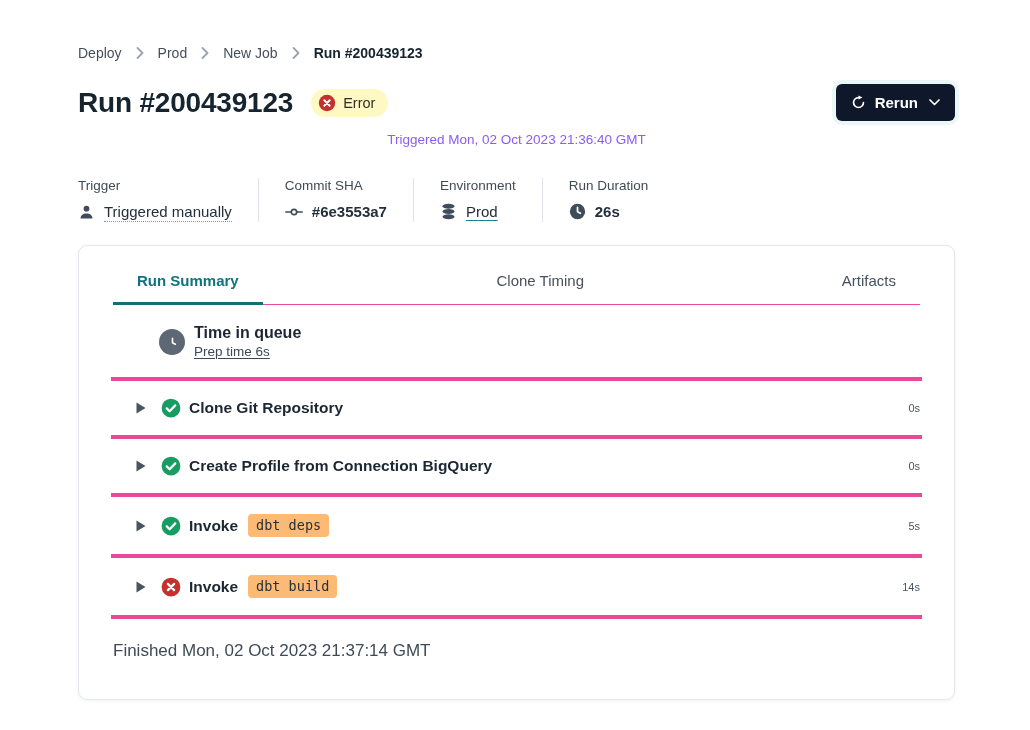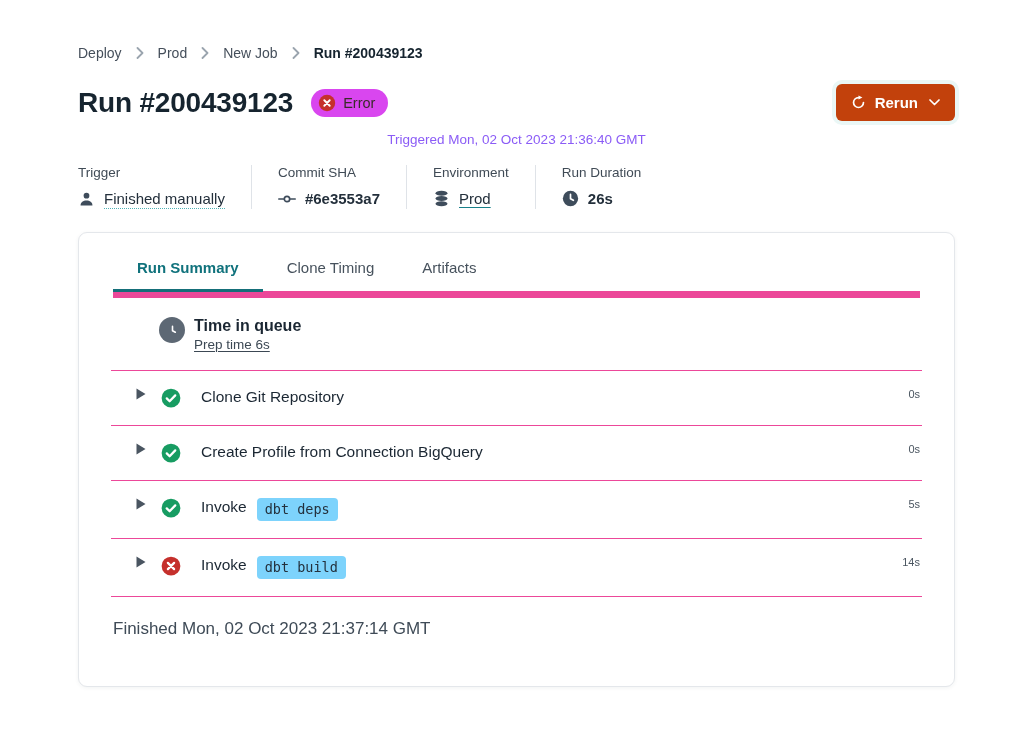--- a/index.html
+++ b/index.html
@@ -15,70 +15,70 @@
   .breadcrumb { display:flex; align-items:center; gap:14px; font-size:14px; }
   .crumb { color:#454f5b; font-weight:400; cursor:pointer; }
   .crumb-sep { display:flex; align-items:center; }
   .crumb-current { color:#16242f; font-weight:700; }
 
   
   .header-row { display:flex; align-items:center; margin-top:23px; }
   .page-title { font-size:28px; font-weight:700; color:#16242f; letter-spacing:-0.2px; }
   .status-badge {
     display:inline-flex; align-items:center; gap:7px; margin-left:18px;
-    background:#d946ef; border-radius:15px; padding:5px 13px 5px 7px;
+    background:#fef9c3; border-radius:15px; padding:5px 13px 5px 7px;
     font-size:14.5px; color:#3a2b29; font-weight:400;
   }
   .rerun-btn {
     margin-left:auto; display:inline-flex; align-items:center; gap:9px;
-    background:#c2410c; color:#ffffff; border:none; border-radius:6px;
+    background:#0f172a; color:#ffffff; border:none; border-radius:6px;
     height:37px; padding:0 15px; font-size:15px; font-weight:600;
     font-family:inherit; cursor:pointer; box-shadow:0 0 0 4px #eaf7f6;
   }
   .triggered-line { margin-top:11px; font-size:13.5px; color:#8b5cf6;text-align:center; }
 
   
-  .meta-row { display:flex; margin-top:18px; }
+  .meta-row { display:flex; margin-top:31px; }
   .meta-item { padding:0 26px; border-left:1px solid #dfe3e8; }
   .meta-item:first-child { padding-left:0; border-left:none; }
   .meta-label { font-size:13.5px; color:#404b56; }
   .meta-value { display:flex; align-items:center; gap:9px; margin-top:10px; font-size:15px; color:#232f3b; }
   .meta-value .val-strong { font-weight:600; }
   .dotted-underline { border-bottom:1.5px dotted #4fb2b6; padding-bottom:1px; cursor:pointer; }
   .teal-underline { text-decoration:underline; text-decoration-color:#18808a; text-underline-offset:3px; cursor:pointer; }
 
   
   .card {
     margin-top:23px; background:#fff; border:1px solid #e4e7eb; border-radius:9px;
     box-shadow:0 1px 4px rgba(23,43,58,.06); padding:0 32px; height:455px;
   }
   
-  .tabs { display:flex; padding-top:26px; border-bottom:7px solid #ec4899; margin:0 2px; }
+  .tabs { display:flex; padding-top:26px; border-bottom:1px solid #ec4899; margin:0 2px;justify-content:space-between; }
   .tab {
     padding:0 24px 13px 24px; font-size:15px; color:#47525d; cursor:pointer;
     border-bottom:3px solid transparent; margin-bottom:-1px;
   }
   .tab.active { color:#10727c; font-weight:700; border-bottom-color:#156f79; }
 
   
-  .row { display:flex; border-bottom:1px solid #ec4899; padding:17px 2px; }
+  .row { display:flex; align-items:center; border-bottom:4px solid #ec4899; padding:17px 2px; }
   .queue-row { padding:19px 2px 17px 2px; }
   .queue-icon {
     width:26px; height:26px; border-radius:50%; background:#5d6874; margin-left:46px;
     display:flex; align-items:center; justify-content:center; flex:none;
   }
   .queue-text { margin-left:9px; }
   .queue-title { font-size:16px; font-weight:700; color:#1b2733; }
   .queue-link { display:inline-block; margin-top:0; font-size:13.5px; color:#3c4854; text-decoration:underline; text-underline-offset:2px; cursor:pointer; }
 
   .expander { margin-left:23px; width:10px; display:flex; flex:none; cursor:pointer; }
   .step-status { margin-left:15px; display:flex; flex:none; }
-  .step-label { margin-left:20px; font-size:15.5px; font-weight:400; color:#1b2733; }
+  .step-label { margin-left:8px; font-size:15.5px; font-weight:700; color:#1b2733; }
   .code-chip {
-    margin-left:10px; background:#7dd3fc; border-radius:4px; padding:3px 8px 4px 8px;
+    margin-left:10px; background:#fdba74; border-radius:4px; padding:3px 8px 4px 8px;
     font-family:"DejaVu Sans Mono","Liberation Mono",monospace; font-size:13.5px; color:#24313d;
   }
   .duration { margin-left:auto; font-size:11px; color:#4a5560; }
 
   .card-footer { padding:22px 2px 0 2px; font-size:17px; color:#3f4b57; }
 </style>
 </head>
 <body>
 
 <div class="page">
@@ -136,21 +136,21 @@
   <div class="meta-row">
     <div class="meta-item">
       <div class="meta-label">Trigger</div>
       <div class="meta-value">
         <span style="display:flex;">
           <svg width="17" height="17" viewBox="0 0 16 16">
               <circle cx="8" cy="4.4" r="2.7" fill="#3e4c5b"></circle>
               <path d="M2.4 13.6c0-3.1 2.5-4.7 5.6-4.7s5.6 1.6 5.6 4.7z" fill="#3e4c5b"></path>
             </svg>
         </span>
-        <span class="dotted-underline">Finished manually</span>
+        <span class="dotted-underline">Triggered manually</span>
       </div>
     </div>
     <div class="meta-item">
       <div class="meta-label">Commit SHA</div>
       <div class="meta-value">
         <span style="display:flex;">
           <svg width="18" height="16" viewBox="0 0 18 16">
               <circle cx="9" cy="8" r="2.7" fill="none" stroke="#3e4c5b" stroke-width="1.7"></circle>
               <line x1="0.8" y1="8" x2="5.4" y2="8" stroke="#3e4c5b" stroke-width="1.7" stroke-linecap="round"></line>
               <line x1="12.6" y1="8" x2="17.2" y2="8" stroke="#3e4c5b" stroke-width="1.7" stroke-linecap="round"></line>

